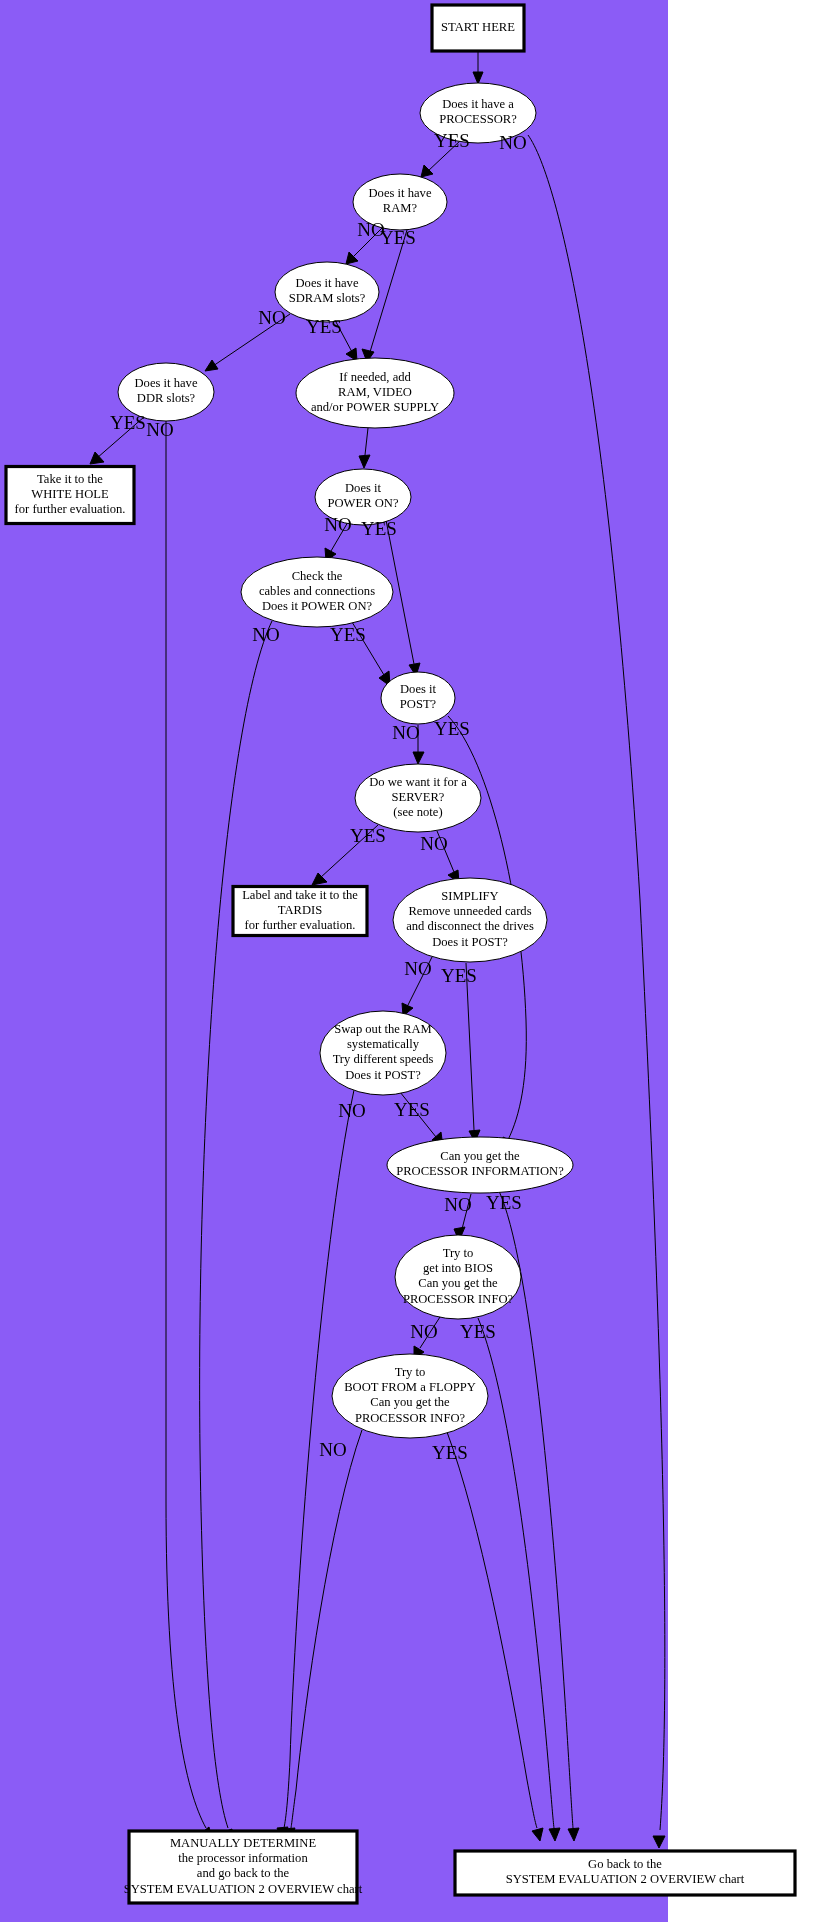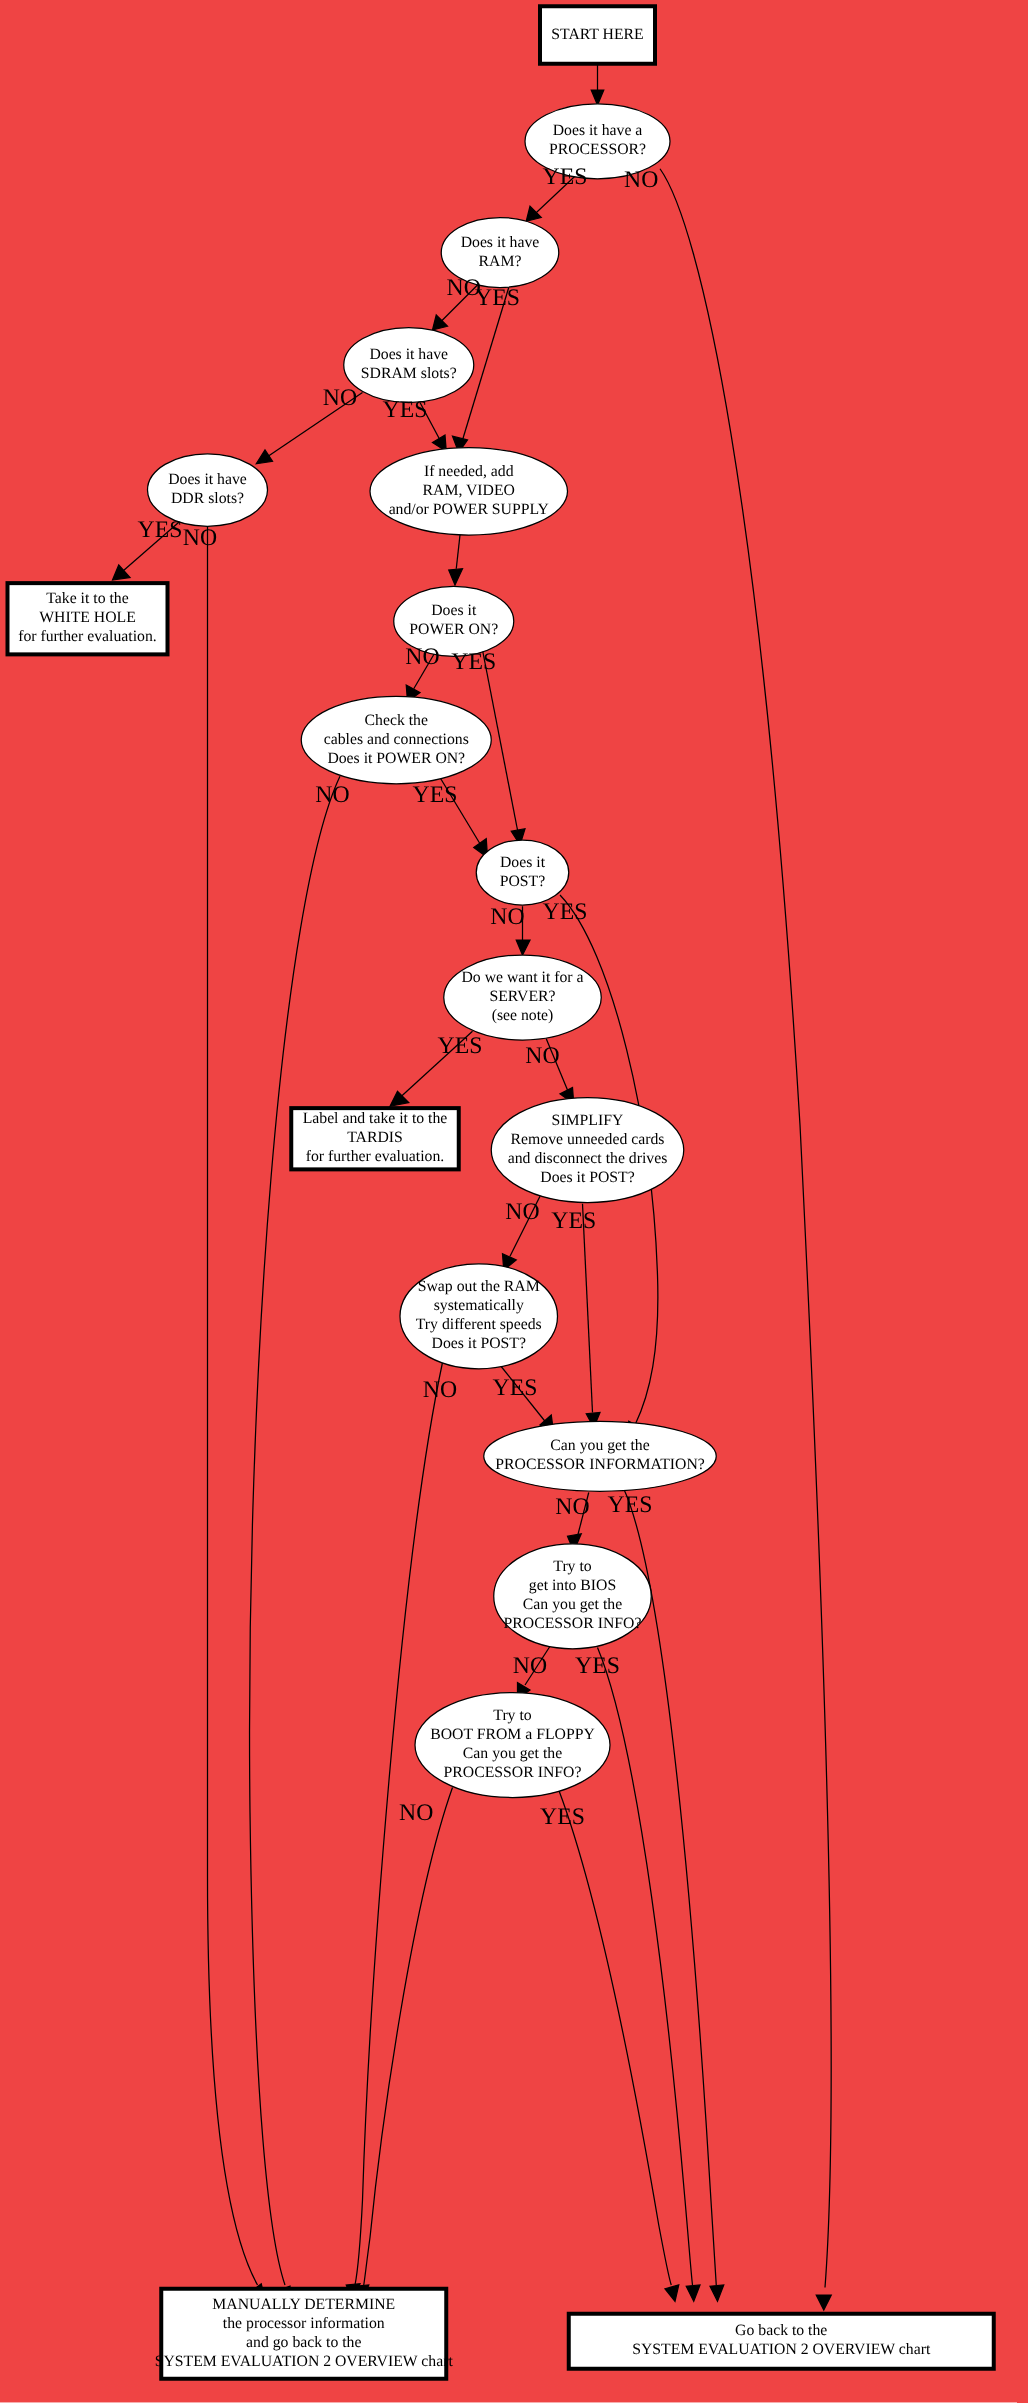--- a/index.html
+++ b/index.html
@@ -9,23 +9,23 @@
     background: #ffffff;
   }
   body {
     width: 822px;
     height: 1922px;
     overflow: hidden;
     font-family: "Liberation Serif", "DejaVu Serif", serif;
   }
   #flowchart-root {
     position: relative;
-    width: 822px;
+    width: 668px;
     height: 1922px;
-    background: #ef4444;
+    background: #8b5cf6;
   }
   svg#graph {
     display: block;
     width: 822px;
     height: 1922px;
   }
   .node-shape-ellipse {
     fill: #ffffff;
     stroke: #000000;
     stroke-width: 1;

